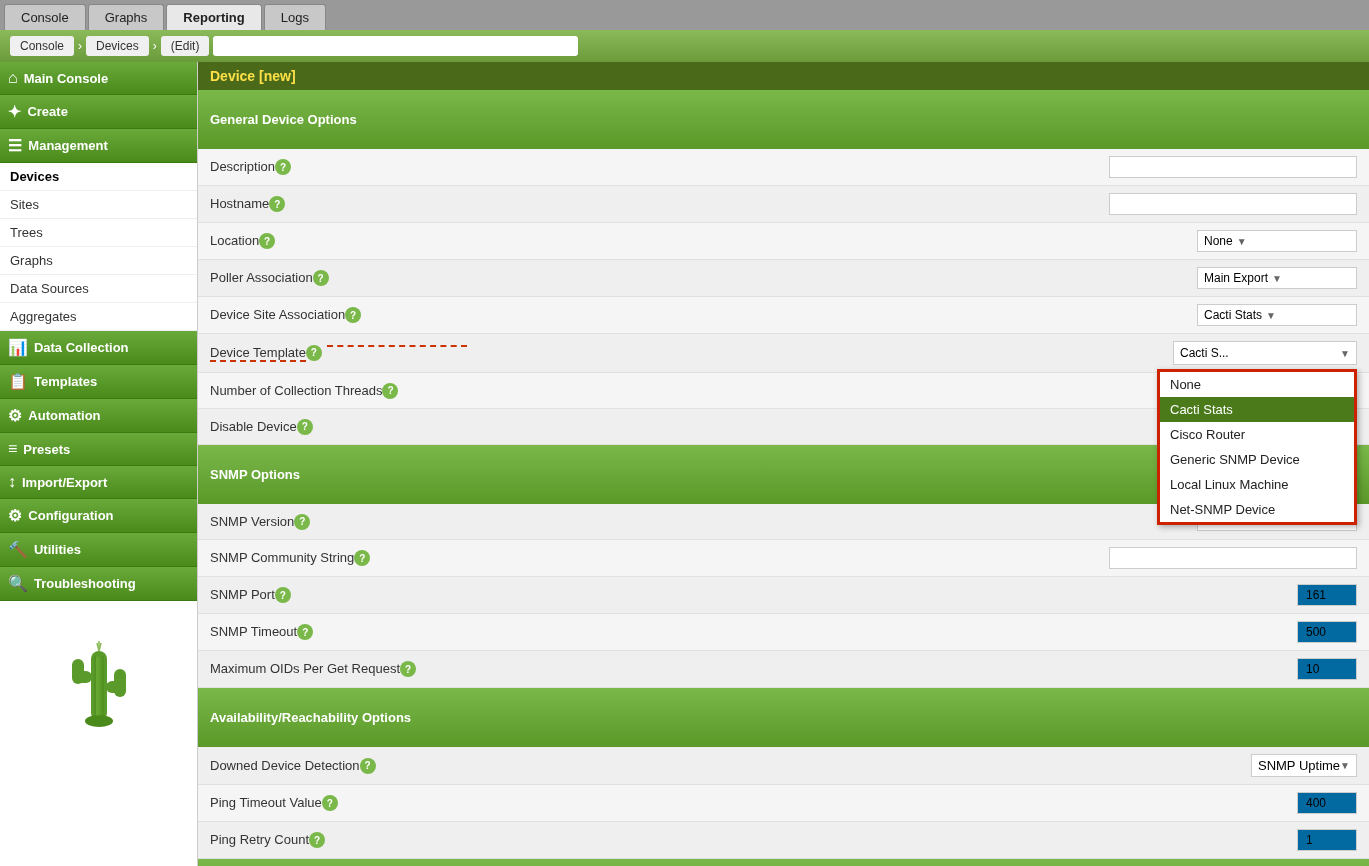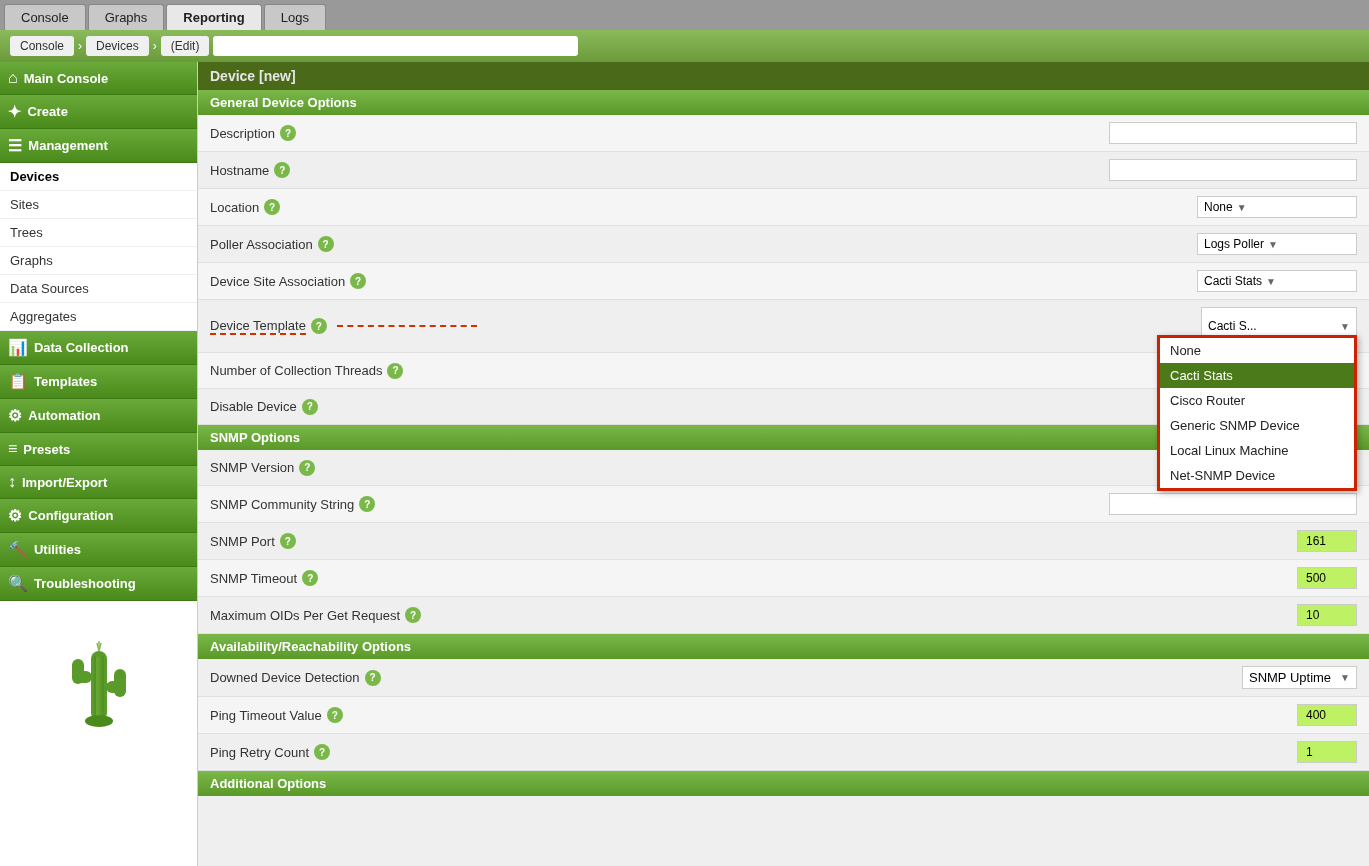--- a/index.html
+++ b/index.html
@@ -82,51 +82,49 @@
       padding: 20px;
     }
     .cactus-svg { width: 80px; height: 120px; }
 
     
     .content { flex: 1; background: #f5f5f5; overflow-x: auto; }
 
     
     .device-header {
       background: #4a6a1a;
-      color: #e5e5e5;
+      color: #fde047;
       padding: 6px 12px;
       font-size: 14px;
       font-weight: bold;
     }
 
     
     .section-header {
       background: linear-gradient(to bottom, #7ab84a, #5a9828);
       color: #fff;
-      padding: 5px 12px;
+      padding: 22px 12px;
       font-size: 13px;
       font-weight: bold;
     }
 
     
     .form-row {
       display: flex;
       align-items: center;
       padding: 7px 12px;
       border-bottom: 1px solid #e0e0e0;
       background: #f5f5f5;
       min-height: 36px;
     }
     .form-row:nth-child(even) { background: #efefef; }
     .form-label {
       flex: 0 0 500px;
       color: #333;
       display: flex;
-      align-items: center;
-      gap: 5px;
     }
     .help-icon {
       display: inline-flex;
       align-items: center;
       justify-content: center;
       width: 16px;
       height: 16px;
       background: #7ab84a;
       color: #fff;
       border-radius: 50%;
@@ -155,35 +153,35 @@
       min-width: 160px;
       cursor: pointer;
       display: flex;
       align-items: center;
       gap: 4px;
       position: relative;
     }
     .dropdown-arrow { color: #666; font-size: 10px; }
 
     .value-display {
-      background: #bef264;
+      background: #0369a1;
       border: 1px solid #ccc;
       padding: 3px 8px;
       font-size: 12px;
       min-width: 60px;
     }
 
     
     .template-row { position: relative; }
     .template-dropdown-wrapper {
       position: relative;
     }
     .template-select-box {
-      width: 156px;
-      padding: 11px 6px;
+      width: 184px;
+      padding: 4px 6px;
       border: 1px solid #ccc;
       background: #fff;
       font-size: 12px;
       cursor: pointer;
       display: flex;
       align-items: center;
       justify-content: space-between;
     }
     .dropdown-popup {
       position: absolute;
@@ -206,21 +204,21 @@
       color: #fff;
     }
     .form-label-underline {
       border-bottom: 2px dashed #cc3300;
     }
 
     
     .snmp-uptime-select {
       display: flex;
       align-items: center;
-      gap: 9px;
+      gap: 0;
       background: #fff;
       border: 1px solid #ccc;
       padding: 3px 6px;
     }
   </style>
 </head>
 <body>
 
 <div class="top-tabs">
   <div class="top-tab">Console</div>
@@ -357,21 +355,21 @@
       </div>
     </div>
 
     <div class="form-row">
       <div class="form-label">
         <span>Poller Association</span>
         <span class="help-icon">?</span>
       </div>
       <div class="form-control">
         <div class="select-control">
-          <span>Logs Poller</span>
+          <span>Main Export</span>
           <span class="dropdown-arrow">▼</span>
         </div>
       </div>
     </div>
 
     <div class="form-row">
       <div class="form-label">
         <span>Device Site Association</span>
         <span class="help-icon">?</span>
       </div>

